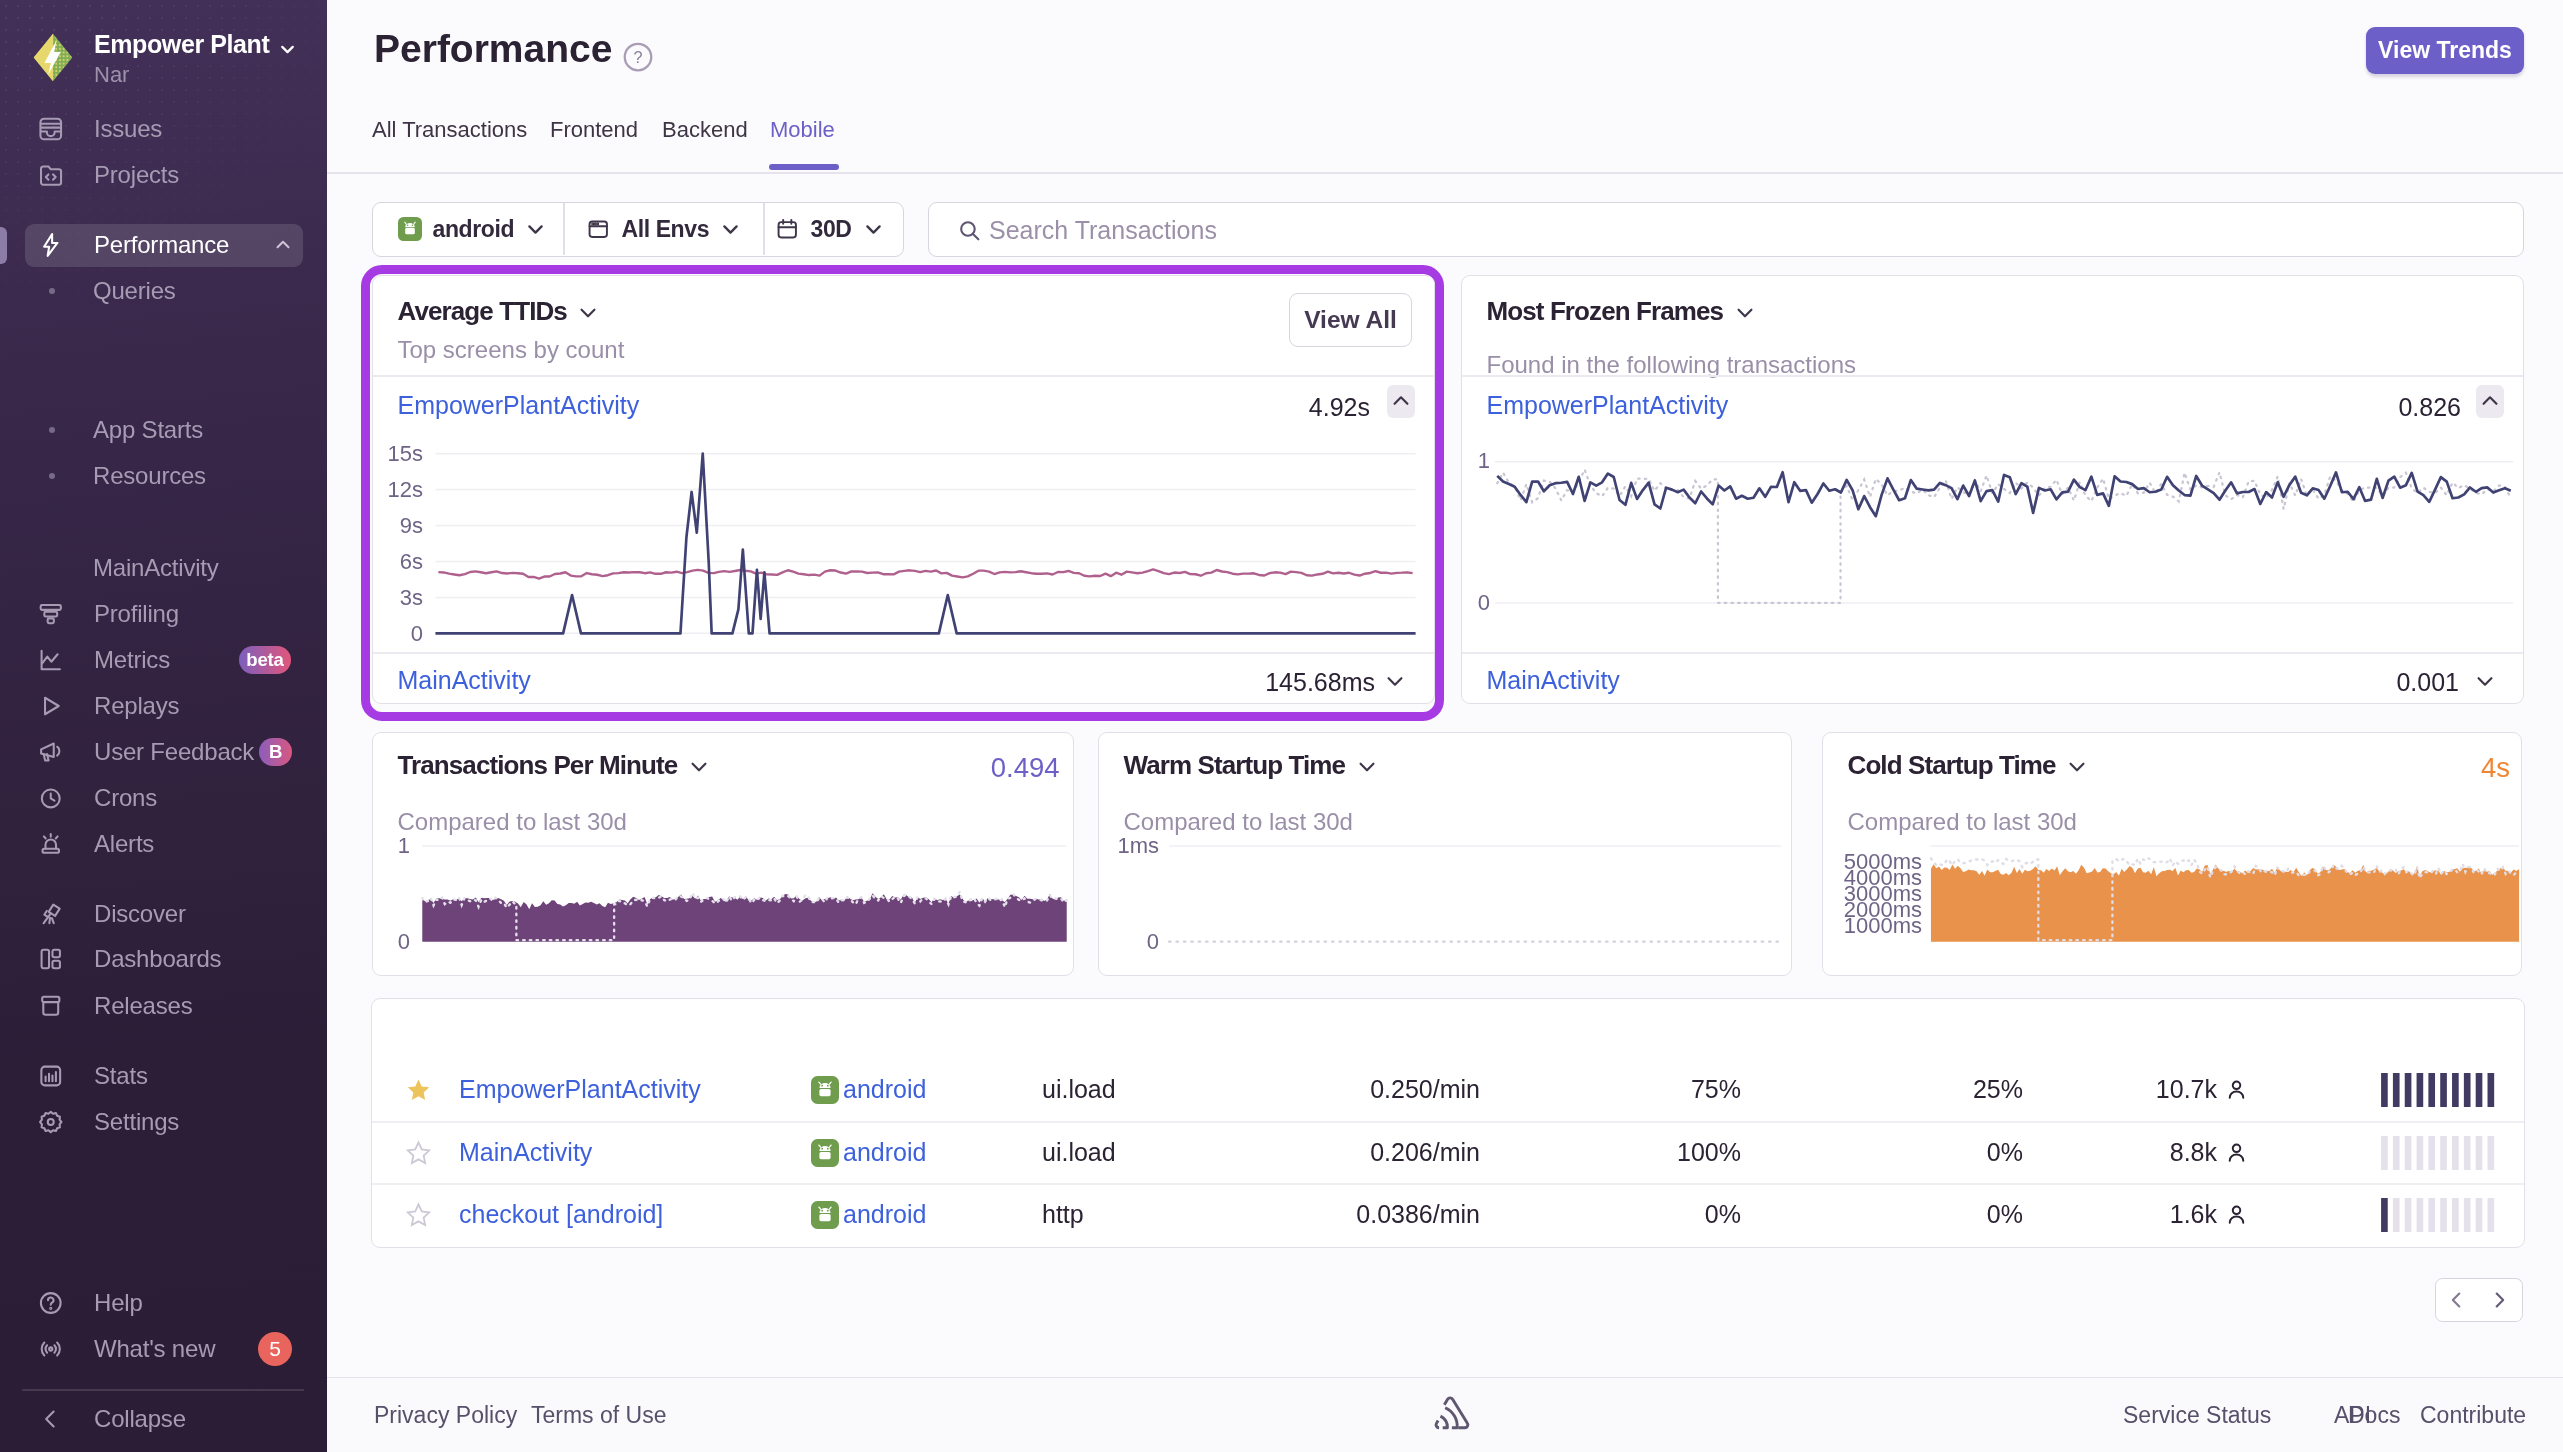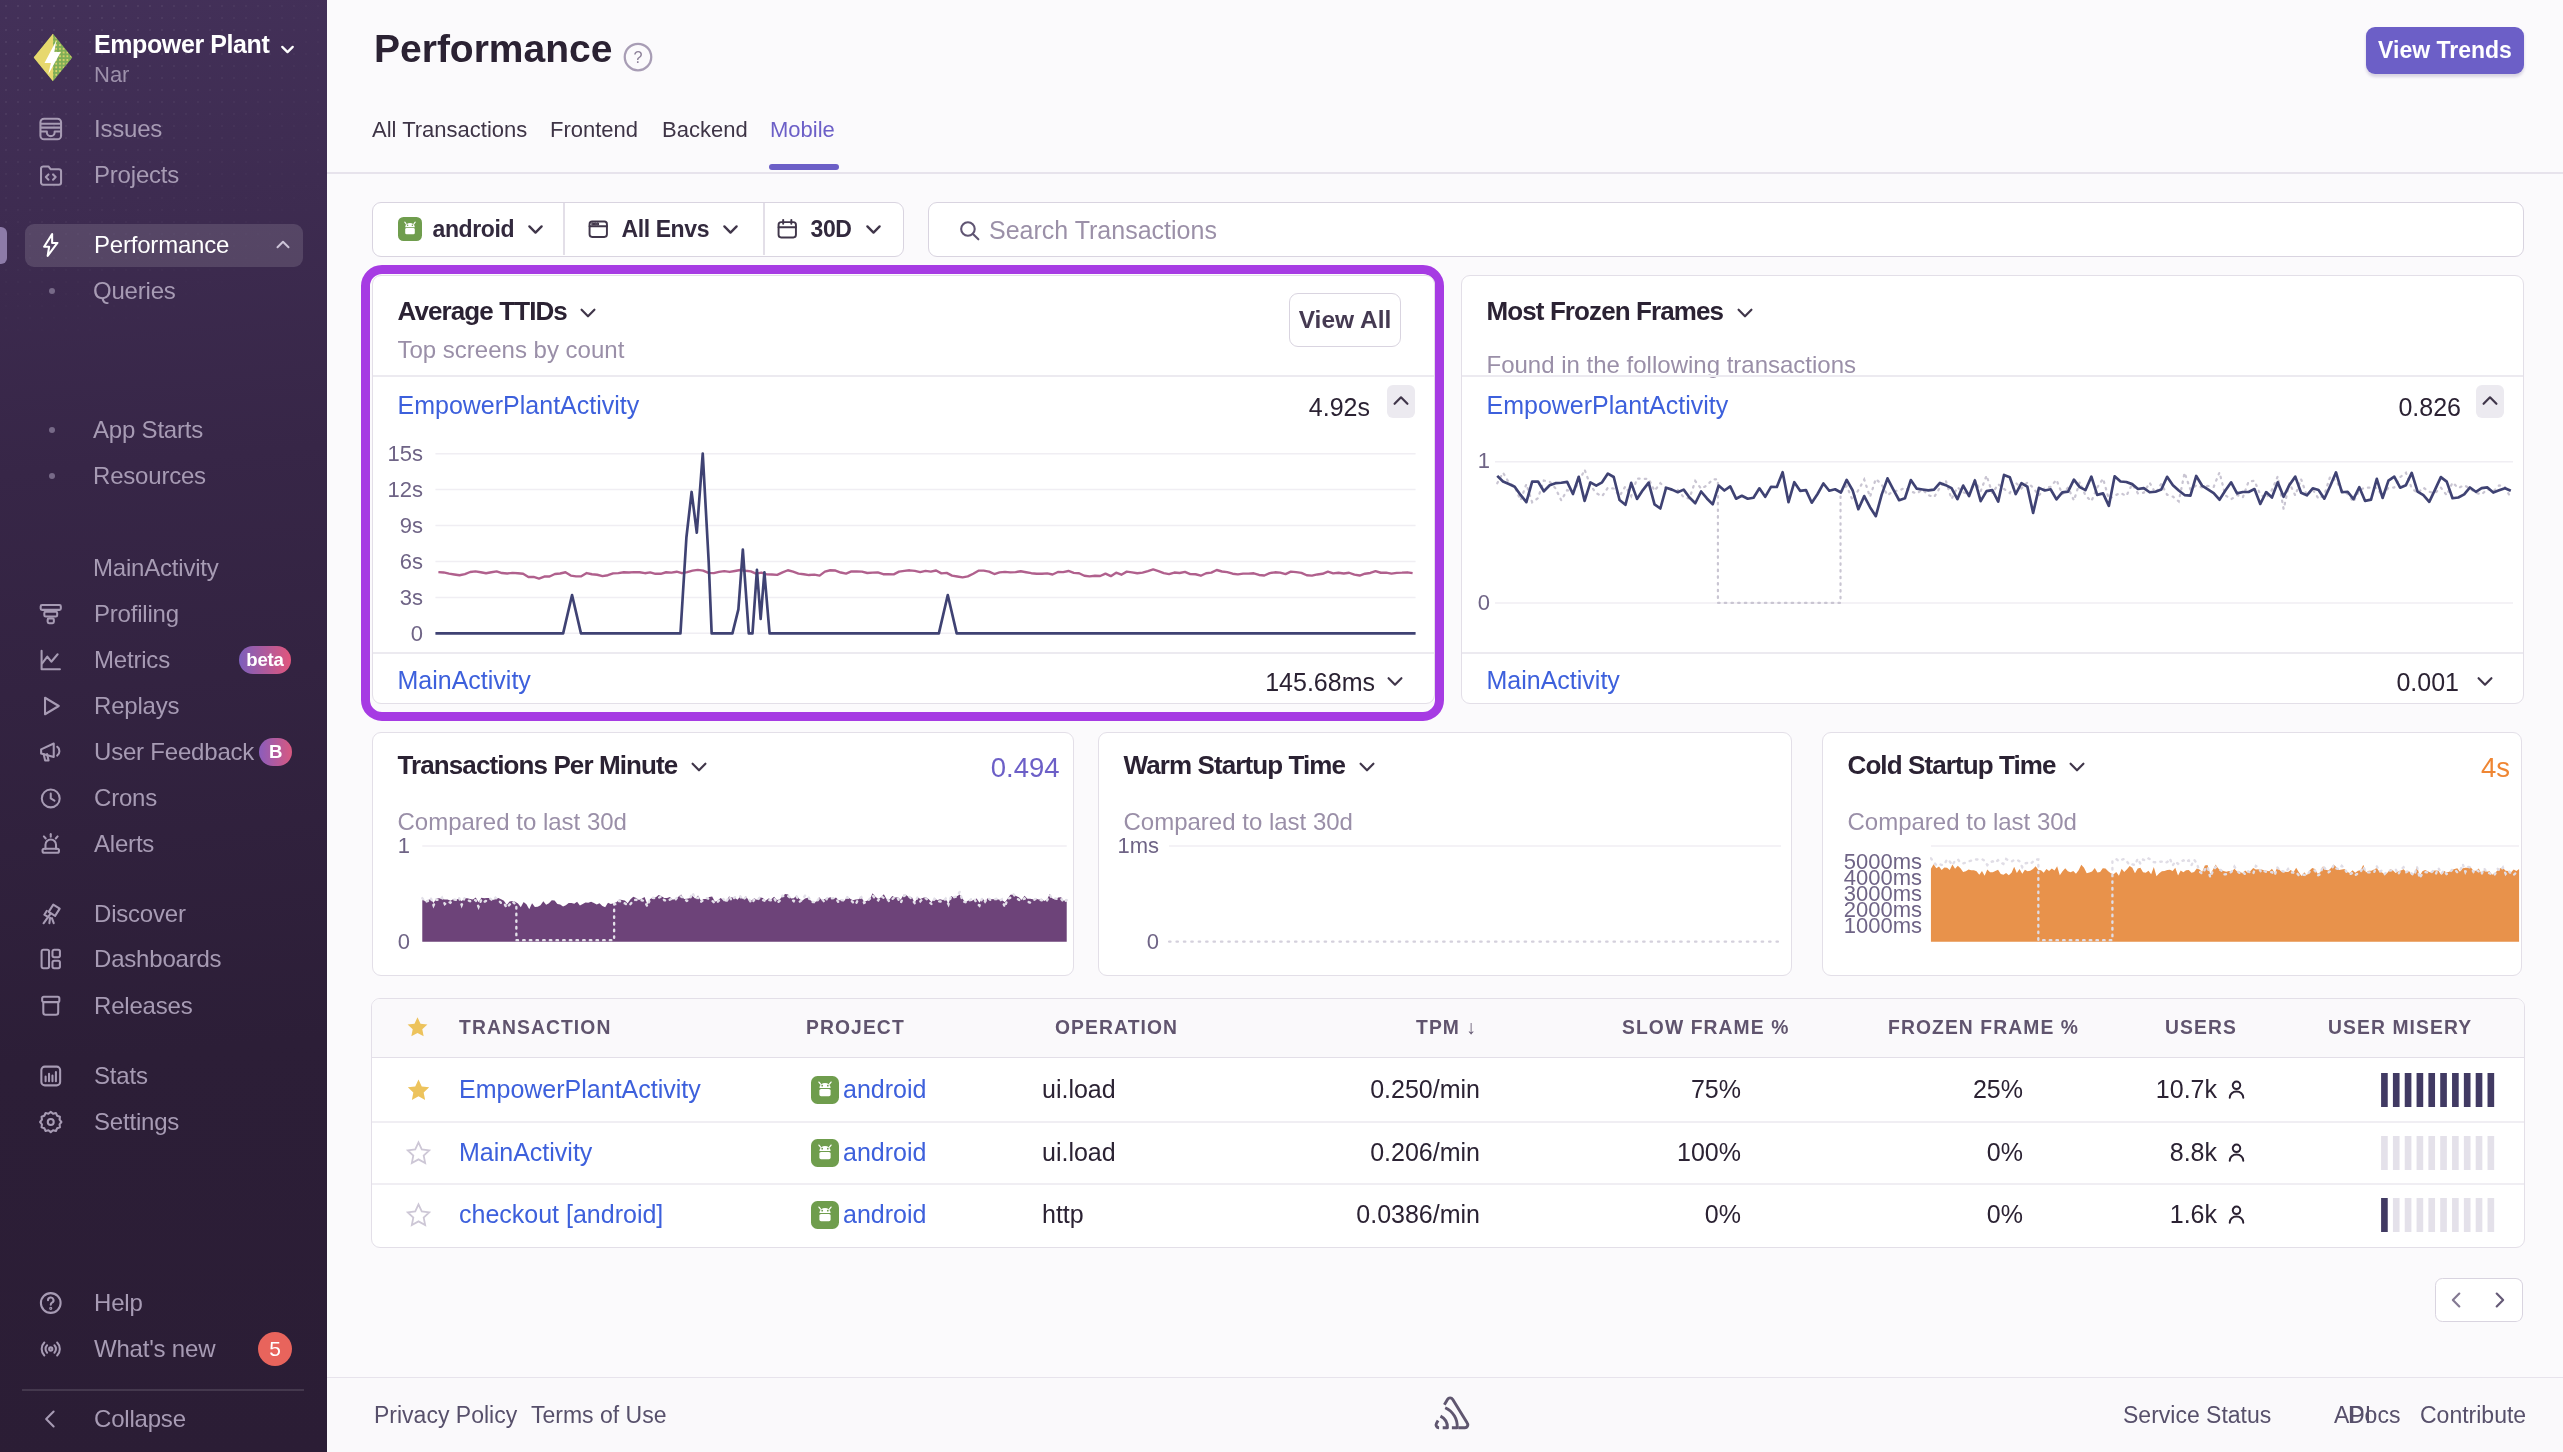--- a/index.html
+++ b/index.html
@@ -60,21 +60,21 @@
 .p-head { position:absolute; display:flex; align-items:center; gap:10.4px; }
 .p-title { font-size:26px; font-weight:bold; color:#2b2233; white-space:nowrap; letter-spacing:-0.9px; }
 .p-caret2 { width:22px; height:22px; flex:0 0 auto; margin-top:3px; }
 .p-sub { position:absolute; font-size:24px; color:#9a8fa8; white-space:nowrap; }
 .p-caret { position:absolute; width:22px; height:22px; }
 .p-value { position:absolute; font-size:27.5px; color:#2b2233; }
 .p-link { position:absolute; font-size:25px; color:#3d60dc; }
 .p-num { position:absolute; font-size:25px; color:#2b2233; }
 .p-divider { position:absolute; left:0; width:100%; height:1.5px; background:#eceaf0; }
 .p-expander { position:absolute; width:27.5px; height:33px; background:#eceaf0; border-radius:6px; }
-#btn-viewall { position:absolute; left:916px; top:17px; width:112px; height:54px; background:#fff; border:1.5px solid #d9d4e0; border-radius:9px;
+#btn-viewall { position:absolute; left:916px; top:17px; width:123px; height:54px; background:#fff; border:1.5px solid #d9d4e0; border-radius:9px;
   font-size:24.5px; font-weight:bold; color:#453a52; text-align:center; line-height:51px; }
 .axis-lb { position:absolute; font-size:22px; color:#6f6486; text-align:right; }
 
 
 #table { position:absolute; left:44px; top:998px; width:2154px; height:250px; background:#fff; border:1.5px solid #e3dfe8; border-radius:9px; overflow:hidden; }
 #thead { position:absolute; left:0; top:0; width:100%; height:59px; background:#faf9fb; border-bottom:1.5px solid #e3dfe8; }
 .th { position:absolute; top:50%; transform:translateY(-50%); font-size:19.3px; font-weight:bold; color:#60546e; letter-spacing:1.1px; white-space:nowrap; }
 .trow { position:absolute; left:0; width:100%; height:62px; }
 .td { position:absolute; top:50%; transform:translateY(-50%); font-size:25px; color:#2b2233; white-space:nowrap; }
 .td.link { color:#3d60dc; }
@@ -457,33 +457,20 @@
         <div class="axis-lb" style="left:6px; top:164px; width:93px;">2000ms</div>
         <div class="axis-lb" style="left:6px; top:180px; width:93px;">1000ms</div>
         <svg style="position:absolute; left:107px; top:102px;" width="590" height="120" viewBox="0 0 794 162">
           <line x1="0" y1="15" x2="794" y2="15" stroke="#f0eef3" stroke-width="2"></line>
           <path d="M0,144.0 L0.0,45.4 L3.6,39.6 L7.3,44.8 L10.9,42.5 L14.5,47.1 L18.1,43.8 L21.8,44.2 L25.4,47.3 L29.0,39.9 L32.6,45.7 L36.3,41.6 L39.9,44.8 L43.5,50.0 L47.1,49.1 L50.8,46.5 L54.4,47.7 L58.0,47.7 L61.6,48.8 L65.3,53.7 L68.9,48.6 L72.5,55.1 L76.1,46.7 L79.8,50.2 L83.4,50.2 L87.0,48.6 L90.6,47.0 L94.3,52.5 L97.9,53.5 L101.5,51.3 L105.1,54.5 L108.8,51.0 L112.4,42.7 L116.0,51.3 L119.6,45.8 L123.3,52.3 L126.9,46.9 L130.5,48.9 L134.1,48.1 L137.8,46.0 L141.4,42.2 L145.0,47.2 L148.6,47.5 L152.3,51.0 L155.9,46.0 L159.5,48.7 L163.2,45.2 L166.8,48.0 L170.4,42.2 L174.0,54.3 L177.7,48.8 L181.3,45.0 L184.9,49.0 L188.5,50.4 L192.2,48.7 L195.8,52.4 L199.4,47.5 L203.0,40.0 L206.7,44.2 L210.3,51.5 L213.9,50.7 L217.5,49.2 L221.2,44.6 L224.8,50.5 L228.4,50.1 L232.0,45.0 L235.7,45.1 L239.3,49.1 L242.9,51.5 L246.5,52.9 L250.2,50.1 L253.8,55.1 L257.4,45.5 L261.0,49.9 L264.7,46.3 L268.3,41.8 L271.9,44.1 L275.5,51.6 L279.2,45.1 L282.8,44.1 L286.4,50.3 L290.0,51.0 L293.7,48.2 L297.3,53.1 L300.9,43.1 L304.5,55.7 L308.2,51.5 L311.8,48.8 L315.4,48.6 L319.1,47.3 L322.7,47.0 L326.3,48.6 L329.9,44.2 L333.6,54.8 L337.2,47.9 L340.8,50.2 L344.4,47.5 L348.1,47.2 L351.7,50.8 L355.3,50.0 L358.9,45.3 L362.6,46.7 L366.2,50.1 L369.8,41.3 L373.4,40.4 L377.1,52.6 L380.7,46.9 L384.3,39.8 L387.9,45.3 L391.6,47.2 L395.2,48.6 L398.8,49.6 L402.4,48.6 L406.1,49.7 L409.7,45.5 L413.3,49.2 L416.9,49.3 L420.6,51.8 L424.2,48.0 L427.8,50.8 L431.4,48.5 L435.1,44.5 L438.7,46.7 L442.3,46.2 L445.9,46.7 L449.6,47.7 L453.2,48.3 L456.8,48.9 L460.4,45.4 L464.1,51.4 L467.7,43.5 L471.3,47.8 L474.9,50.3 L478.6,49.5 L482.2,50.1 L485.8,47.4 L489.5,50.2 L493.1,44.2 L496.7,50.4 L500.3,55.2 L504.0,50.2 L507.6,54.4 L511.2,48.0 L514.8,44.4 L518.5,45.8 L522.1,52.2 L525.7,50.3 L529.3,42.1 L533.0,46.8 L536.6,47.9 L540.2,44.5 L543.8,39.9 L547.5,43.7 L551.1,47.4 L554.7,46.7 L558.3,45.9 L562.0,49.9 L565.6,51.3 L569.2,47.7 L572.8,50.9 L576.5,48.1 L580.1,47.6 L583.7,40.3 L587.3,50.6 L591.0,48.3 L594.6,48.4 L598.2,46.5 L601.8,44.5 L605.5,49.5 L609.1,50.5 L612.7,53.2 L616.3,50.9 L620.0,46.1 L623.6,47.7 L627.2,51.2 L630.8,49.1 L634.5,47.8 L638.1,46.2 L641.7,49.8 L645.4,48.7 L649.0,53.8 L652.6,51.6 L656.2,42.6 L659.9,55.0 L663.5,49.0 L667.1,47.2 L670.7,49.1 L674.4,50.5 L678.0,48.1 L681.6,47.9 L685.2,48.1 L688.9,54.0 L692.5,48.4 L696.1,50.7 L699.7,49.7 L703.4,47.1 L707.0,45.8 L710.6,45.0 L714.2,49.5 L717.9,44.9 L721.5,44.1 L725.1,44.2 L728.7,43.4 L732.4,48.4 L736.0,48.4 L739.6,45.2 L743.2,52.3 L746.9,47.2 L750.5,49.6 L754.1,49.1 L757.7,53.5 L761.4,50.8 L765.0,47.9 L768.6,45.0 L772.2,44.7 L775.9,48.1 L779.5,48.5 L783.1,50.6 L786.7,46.6 L790.4,48.7 L794.0,45.9 L794,144.0 Z" fill="#e8924b"></path>
           <polyline points="0.0,31.5 3.6,36.5 7.3,40.6 10.9,38.8 14.5,40.5 18.1,39.8 21.8,32.8 25.4,35.8 29.0,40.7 32.6,34.6 36.3,32.9 39.9,37.4 43.5,38.3 47.1,37.4 50.8,35.6 54.4,34.6 58.0,33.1 61.6,33.0 65.3,33.1 68.9,32.6 72.5,34.6 76.1,40.7 79.8,36.8 83.4,35.6 87.0,37.5 90.6,33.9 94.3,37.4 97.9,39.0 101.5,32.4 105.1,34.6 108.8,35.8 112.4,33.8 116.0,33.4 119.6,35.5 123.3,43.3 126.9,38.3 130.5,37.7 134.1,39.2 137.8,35.9 141.4,33.1 145.0,33.1 145.0,142.0 245.0,142.0 245.0,34.8 246.5,34.8 250.2,32.5 253.8,35.3 257.4,33.5 261.0,32.2 264.7,36.0 268.3,40.6 271.9,39.7 275.5,40.5 279.2,32.0 282.8,38.8 286.4,33.0 290.0,34.8 293.7,31.6 297.3,33.6 300.9,36.7 304.5,37.0 308.2,36.2 311.8,35.9 315.4,37.9 319.1,36.5 322.7,31.9 326.3,41.2 329.9,35.7 333.6,39.0 337.2,35.9 340.8,34.1 344.4,36.6 348.1,34.3 351.7,40.9 355.3,33.3 358.9,38.1 362.6,49.4 366.2,52.3 369.8,46.7 373.4,42.7 377.1,57.3 380.7,48.5 384.3,43.3 387.9,46.4 391.6,47.4 395.2,53.2 398.8,52.9 402.4,52.1 406.1,49.2 409.7,42.7 413.3,48.4 416.9,51.4 420.6,49.6 424.2,52.9 427.8,48.5 431.4,51.3 435.1,52.4 438.7,41.7 442.3,43.8 445.9,50.5 449.6,48.6 453.2,50.1 456.8,49.9 460.4,50.2 464.1,54.3 467.7,43.7 471.3,48.5 474.9,48.8 478.6,50.6 482.2,45.8 485.8,50.4 489.5,50.9 493.1,50.0 496.7,54.7 500.3,53.4 504.0,53.8 507.6,54.4 511.2,49.5 514.8,48.2 518.5,47.9 522.1,54.7 525.7,52.8 529.3,41.6 533.0,46.6 536.6,50.5 540.2,47.9 543.8,40.6 547.5,45.2 551.1,46.3 554.7,41.7 558.3,45.2 562.0,51.2 565.6,53.0 569.2,51.0 572.8,54.4 576.5,51.8 580.1,49.8 583.7,42.6 587.3,50.2 591.0,50.5 594.6,50.2 598.2,50.7 601.8,41.9 605.5,49.6 609.1,47.6 612.7,52.6 616.3,48.6 620.0,48.0 623.6,47.3 627.2,46.0 630.8,53.3 634.5,46.3 638.1,43.5 641.7,50.1 645.4,48.2 649.0,52.0 652.6,54.5 656.2,42.9 659.9,58.4 663.5,51.9 667.1,50.0 670.7,50.7 674.4,51.4 678.0,48.3 681.6,52.6 685.2,44.6 688.9,52.4 692.5,47.9 696.1,52.8 699.7,51.2 703.4,47.1 707.0,46.1 710.6,50.4 714.2,49.0 717.9,39.1 721.5,49.9 725.1,43.1 728.7,43.8 732.4,49.9 736.0,46.4 739.6,49.4 743.2,53.2 746.9,44.9 750.5,51.4 754.1,51.4 757.7,54.5 761.4,53.1 765.0,45.5 768.6,48.5 772.2,43.8 775.9,52.5 779.5,48.2 783.1,52.1 786.7,54.2 790.4,50.0 794.0,49.8" fill="none" stroke="#e0dde6" stroke-width="3.2" stroke-dasharray="2 7" stroke-linecap="round"></polyline>
         </svg>
   </div>
 
   <div id="table">
-    <div id="thead">
-      <svg class="star gold" style="position:absolute; left:33px; top:15.6px;" width="25" height="25" viewBox="0 0 24 24">
-            <path d="M12 2.2l2.9 6.2 6.6 0.8-4.9 4.6 1.3 6.6L12 17.2 6.1 20.4l1.3-6.6L2.5 9.2l6.6-0.8z" fill="#edc35c"></path>
-          </svg>
-      <div class="th" style="left:87px;">TRANSACTION</div>
-      <div class="th" style="left:434px;">PROJECT</div>
-      <div class="th" style="left:683px;">OPERATION</div>
-      <div class="th" style="left:1044px;">TPM <span style="font-weight:normal">↓</span></div>
-      <div class="th" style="left:1250px;">SLOW FRAME %</div>
-      <div class="th" style="left:1516px;">FROZEN FRAME %</div>
-      <div class="th" style="left:1793px;">USERS</div>
-      <div class="th" style="left:1956px;">USER MISERY</div>
-    </div>
     <div class="trow" style="top:59px;">
           <svg style="position:absolute; left:33px; top:18.6px;" width="27" height="27" viewBox="0 0 24 24">
             <path d="M12 2.2l2.9 6.2 6.6 0.8-4.9 4.6 1.3 6.6L12 17.2 6.1 20.4l1.3-6.6L2.5 9.2l6.6-0.8z" fill="#edc35c"></path>
           </svg>
           <div class="td link" style="left:87px;">EmpowerPlantActivity</div>
           <svg style="position:absolute; left:439px; top:18px;" width="28" height="28" viewBox="0 0 24 24">
             <rect x="0" y="0" width="24" height="24" rx="5.5" fill="#6f9d4d"></rect>
             <g fill="#fff">
               <path d="M7.2 10.2 h9.6 a4.8 4.1 0 0 0 -9.6 0 z"></path>
               <rect x="7.2" y="11.1" width="9.6" height="6.2" rx="1.4"></rect>

